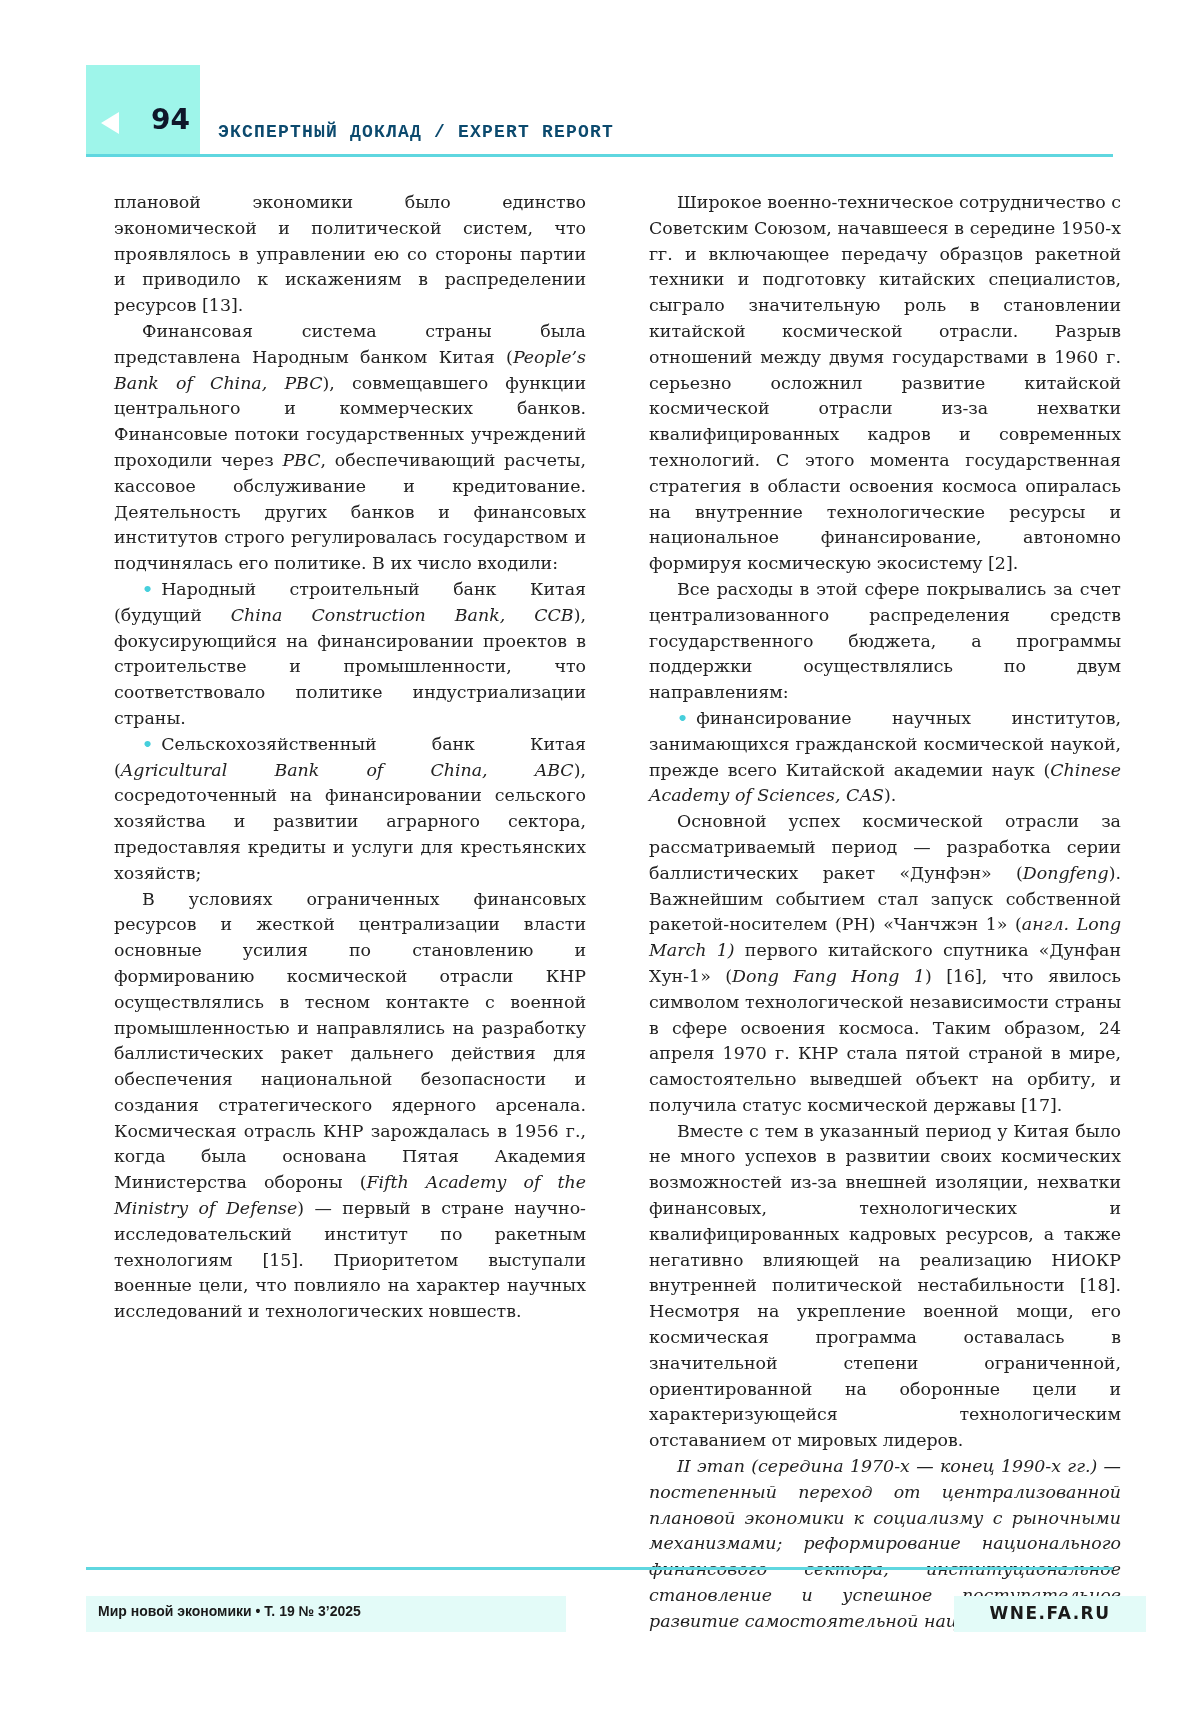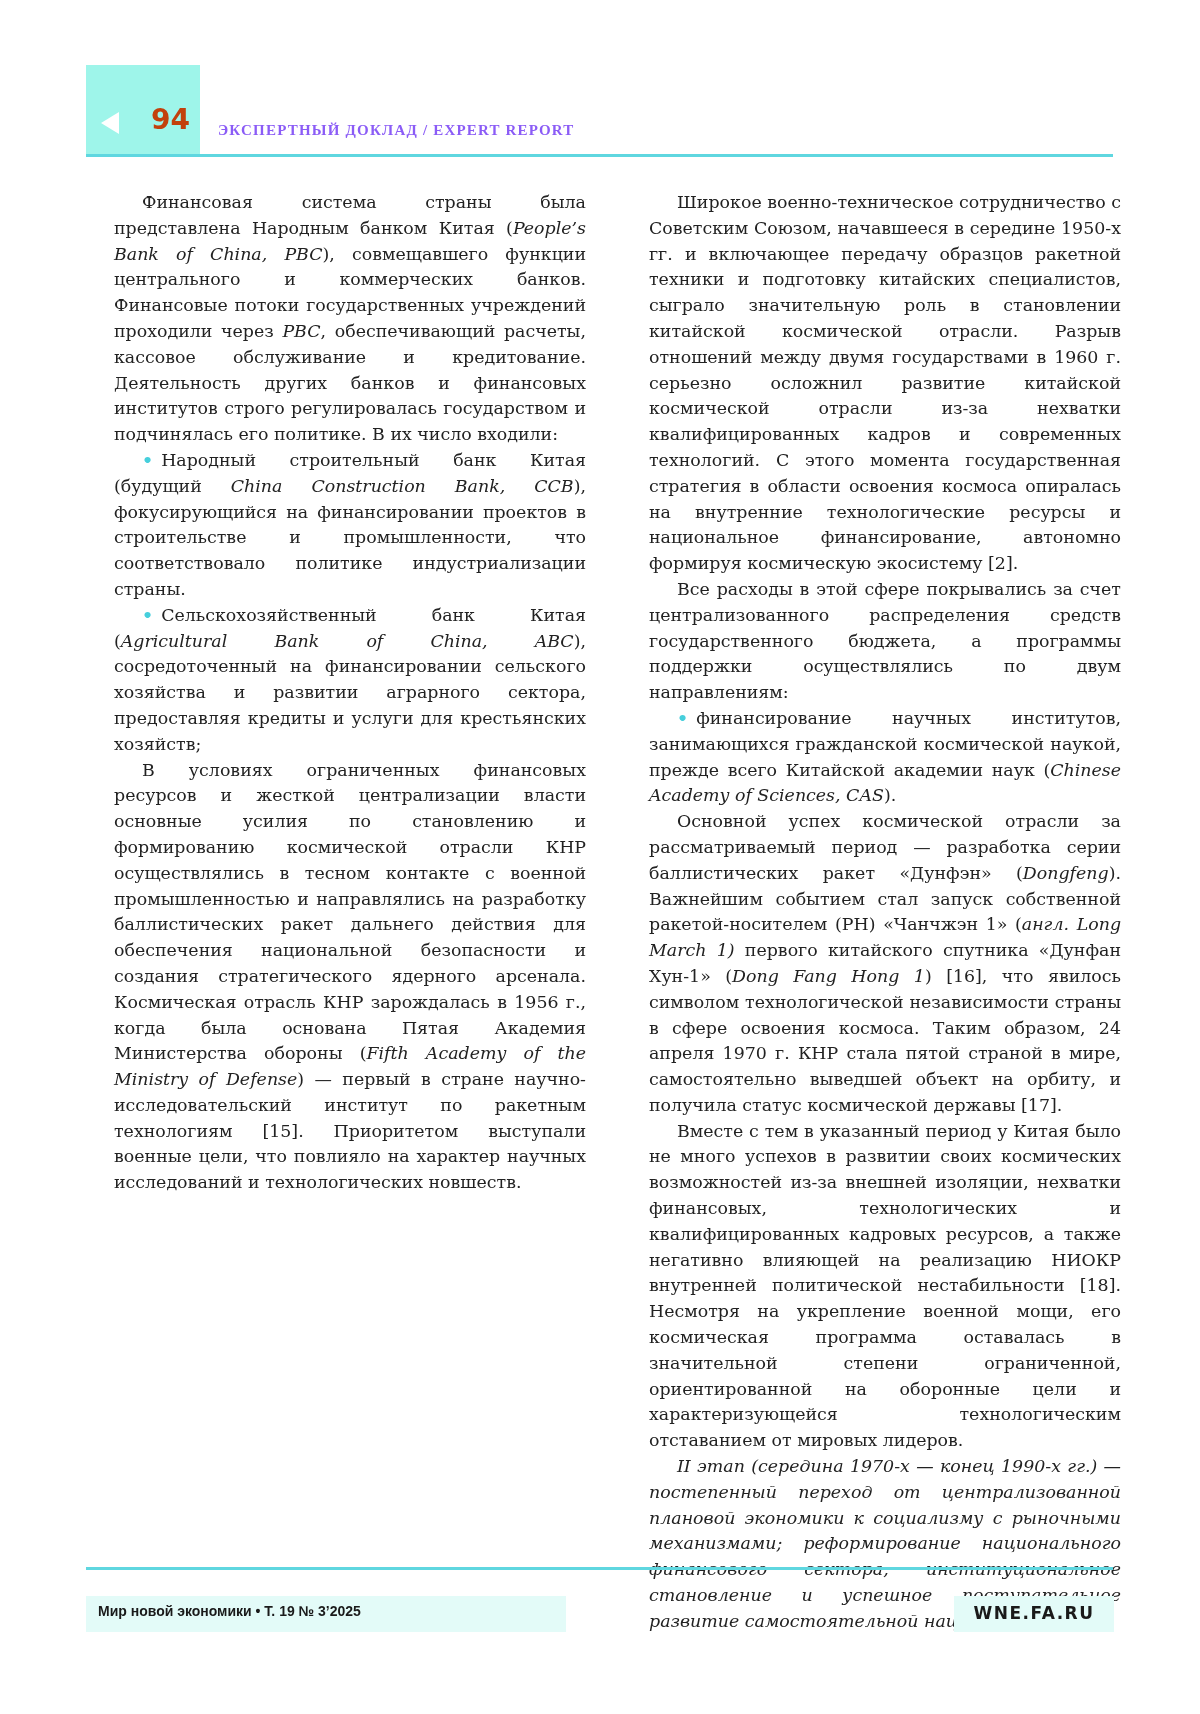--- a/index.html
+++ b/index.html
@@ -10,26 +10,26 @@
     background: #9ef5ea;
   }
   .page-tab .arrow {
     position: absolute; left: 15px; top: 47px; width: 0; height: 0;
     border-top: 11px solid transparent; border-bottom: 11px solid transparent;
     border-right: 18px solid #ffffff;
   }
   .page-tab .num {
     position: absolute; left: 65px; top: 38px;
     font-family: "DejaVu Sans", sans-serif; font-size: 28px; font-weight: bold;
-    color: #c2410c; letter-spacing: 0px;
+    color: #0f172a; letter-spacing: 0px;
   }
   .section-title {
     position: absolute; left: 218px; top: 122px;
-    font-family: Liberation Serif, serif; font-weight: bold; font-size: 15px;
-    color: #8b5cf6; letter-spacing: 1.2px; white-space: nowrap;
+    font-family: Liberation Mono, monospace; font-weight: bold; font-size: 18px;
+    color: #0c4a6e; letter-spacing: 1.2px; white-space: nowrap;
   }
   .rule-top {
     position: absolute; left: 86px; top: 154px; width: 1027px; height: 3px;
     background: #5fd7e0;
   }
 
   .col {
     position: absolute; top: 190px;
     font-family: "DejaVu Serif", serif; font-size: 17.4px; line-height: 25.8px;
     color: #222222; text-align: justify; hyphens: manual;
@@ -50,40 +50,41 @@
   .footer-left {
     position: absolute; left: 86px; top: 1596px; width: 480px; height: 36px;
     background: #e3fbf8;
   }
   .footer-left span {
     position: absolute; left: 12px; top: 7px;
     font-family: "Liberation Sans", sans-serif; font-weight: bold; font-size: 14px;
     color: #1a1a1a; white-space: nowrap;
   }
   .footer-right {
-    position: absolute; left: 954px; top: 1596px; width: 160px; height: 36px;
+    position: absolute; left: 954px; top: 1596px; width: 192px; height: 36px;
     background: #e3fbf8;
   }
   .footer-right span {
     position: absolute; left: 0; right: 0; top: 7px; text-align: center;
     font-family: "DejaVu Sans", sans-serif; font-weight: bold; font-size: 17px;
     letter-spacing: 1.5px; color: #1a1a1a;
   }
 </style>
 </head>
 <body>
 
 <div class="page-tab">
   <div class="arrow"></div>
   <div class="num">94</div>
 </div>
 <div class="section-title">ЭКСПЕРТНЫЙ ДОКЛАД / EXPERT REPORT</div>
 <div class="rule-top"></div>
 
 <div class="col left">
+  <p class="noindent">плановой экономики было единство экономической и политической систем, что проявлялось в управлении ею со стороны партии и приводило к искажениям в распределении ресурсов [13].</p>
   <p><span>Финансовая система страны была представлена Народным банком Китая (</span><i>People’s Bank of China, PBC</i><span>), совмещавшего функции центрального и коммерческих банков. Финансовые потоки государственных учреждений проходили через </span><i>PBC</i><span>, обеспечивающий расчеты, кассовое обслуживание и кредитование. Деятельность других банков и финансовых институтов строго регулировалась государством и подчинялась его политике. В их число входили:</span></p>
   <p class="bullet"><span class="dot">•</span><span>Народный строительный банк Китая (будущий </span><i>China Construction Bank, CCB</i><span>), фокусирующийся на финансировании проектов в строительстве и промышленности, что соответствовало политике индустриализации страны.</span></p>
   <p class="bullet"><span class="dot">•</span><span>Сельскохозяйственный банк Китая (</span><i>Agricultural Bank of China, ABC</i><span>), сосредоточенный на финансировании сельского хозяйства и развитии аграрного сектора, предоставляя кредиты и услуги для крестьянских хозяйств;</span></p>
   <p><span>В условиях ограниченных финансовых ресурсов и жесткой централизации власти основные усилия по становлению и формированию космической отрасли КНР осуществлялись в тесном контакте с военной промышленностью и направлялись на разработку баллистических ракет дальнего действия для обеспечения национальной безопасности и создания стратегического ядерного арсенала. Космическая отрасль КНР зарождалась в 1956 г., когда была основана Пятая Академия Министерства обороны (</span><i>Fifth Academy of the Ministry of Defense</i><span>) — первый в стране научно-исследовательский институт по ракетным технологиям [15]. Приоритетом выступали военные цели, что повлияло на характер научных исследований и технологических новшеств.</span></p>
 </div>
 
 <div class="col right">
   <p>Широкое военно-техническое сотрудничество с Советским Союзом, начавшееся в середине 1950-х гг. и включающее передачу образцов ракетной техники и подготовку китайских специалистов, сыграло значительную роль в становлении китайской космической отрасли. Разрыв отношений между двумя государствами в 1960 г. серьезно осложнил развитие китайской космической отрасли из-за нехватки квалифицированных кадров и современных технологий. С этого момента государственная стратегия в области освоения космоса опиралась на внутренние технологические ресурсы и национальное финансирование, автономно формируя космическую экосистему [2].</p>
   <p>Все расходы в этой сфере покрывались за счет централизованного распределения средств государственного бюджета, а программы поддержки осуществлялись по двум направлениям:</p>
   <p class="bullet"><span class="dot">•</span><span>финансирование научных институтов, занимающихся гражданской космической наукой, прежде всего Китайской академии наук (</span><i>Chinese Academy of Sciences, CAS</i><span>).</span></p>

